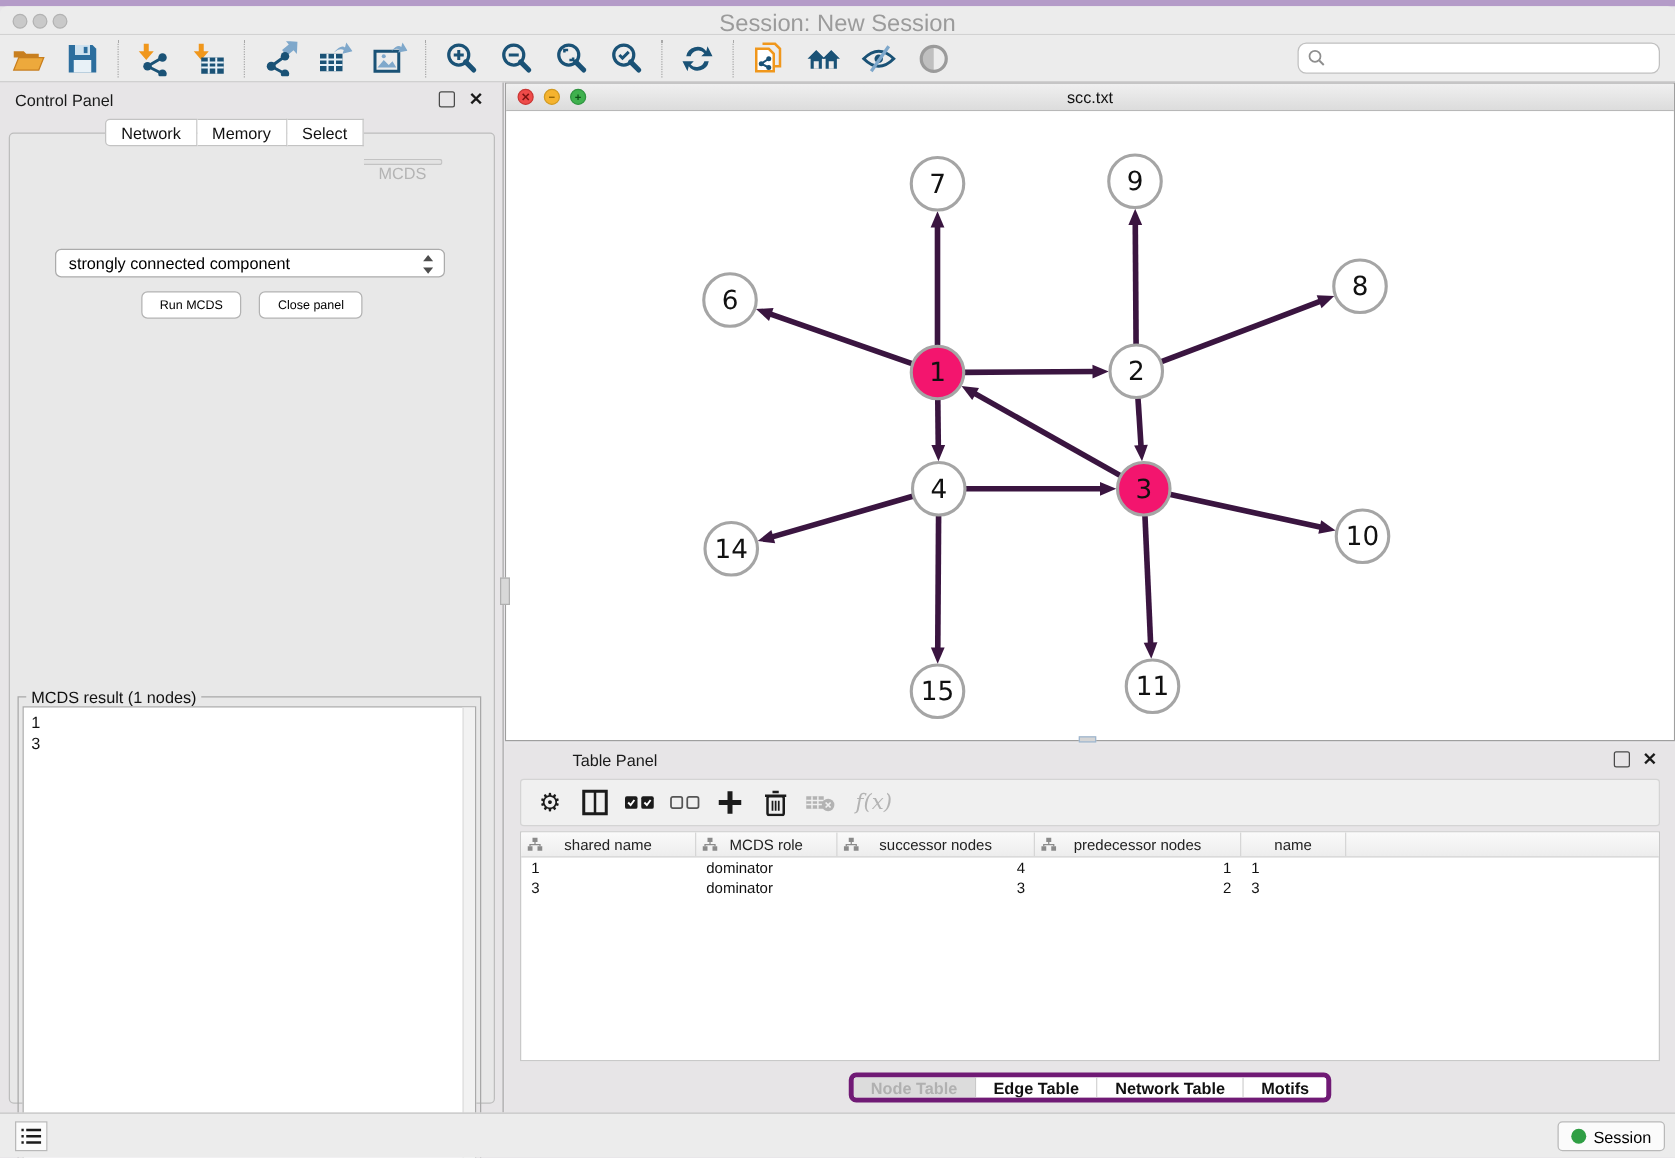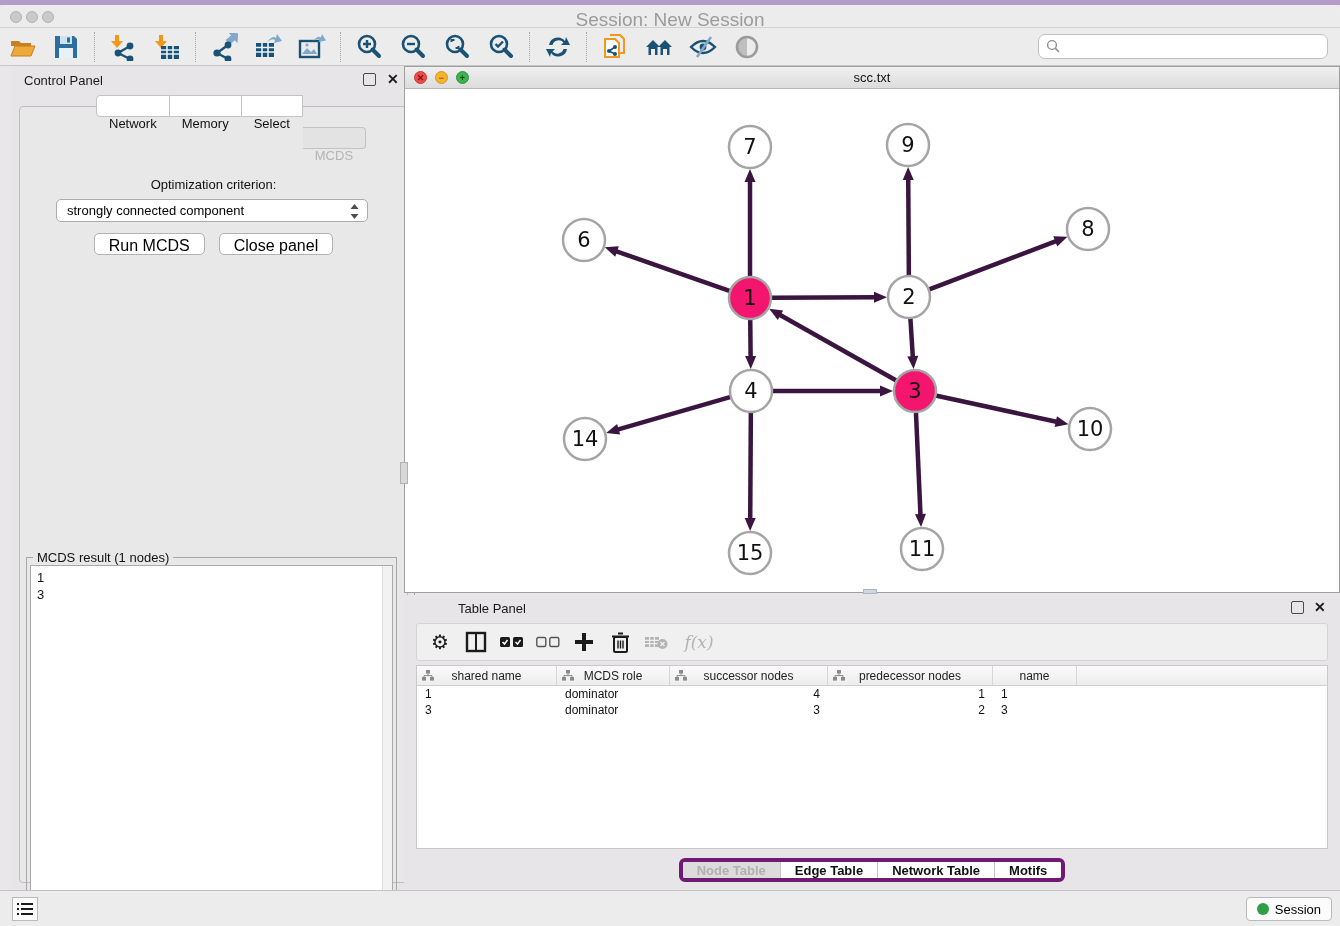--- a/index.html
+++ b/index.html
@@ -15,37 +15,37 @@
 
   
   .toolbar { position:absolute; left:0; top:28px; width:1340px; height:38px; background:#ececec; border-bottom:1px solid #c6c6c6; display:flex; align-items:center; }
   .tb-icon { width:30px; height:30px; margin:0 7px; display:flex; align-items:center; justify-content:center; cursor:pointer; }
   .tb-sep { width:1px; height:30px; margin:0 6px; border-left:1px dotted #a9a9a9; }
   .tb-spacer { flex:1; }
   .searchbox { position:relative; width:290px; height:25px; margin-right:12px; background:#fff; border:1px solid #c0c0c0; border-radius:7px; display:flex; align-items:center; padding-left:7px; }
   .searchbox input { border:none; outline:none; flex:1; height:20px; font-size:13px; background:transparent; margin-left:5px; }
 
   
-  .control-panel { position:absolute; left:12px; top:66px; width:403px; height:824px; background:#e7e5e7; border-right:1px solid #a9a9a9; }
+  .control-panel { position:absolute; left:0; top:66px; width:403px; height:824px; background:#e7e5e7; border-right:1px solid #a9a9a9; }
   .cp-header { position:relative; height:28px; }
   .cp-title { position:absolute; left:12px; top:7px; font-size:13px; color:#1a1a1a; }
   .panel-btn { position:absolute; top:7px; width:13px; height:13px; cursor:pointer; }
   .float-btn { border:1.5px solid #4a4a4a; border-radius:2px; background:transparent; }
   .close-x { font-size:14px; font-weight:bold; color:#1a1a1a; line-height:13px; }
   .cp-body { position:absolute; left:7px; top:40px; width:389px; height:777px; border:1px solid #bdbdbd; border-radius:4px; background:#e8e8e8; }
   .cp-tabs { position:absolute; left:76px; top:-12px; height:22px; display:flex; z-index:3; }
-  .cp-tab { background:#fff; border:1px solid #c3c3c3; border-left:none; font-size:13px; padding:20px 12px 0 12px; cursor:pointer; color:#111; }
+  .cp-tab { background:#fff; border:1px solid #c3c3c3; border-left:none; font-size:13px; padding:3px 12px 0 12px; cursor:pointer; color:#111; }
   .cp-tab:first-child { border-left:1px solid #c3c3c3; border-radius:4px 0 0 4px; }
   .cp-tab:last-child { border-radius:0 4px 4px 0;margin-top:32px; }
   .cp-tab.active { background:#e3e3e3; color:#b4b4b4; }
   .opt-label { position:absolute; left:0; top:70px; width:100%; text-align:center; font-size:13px; color:#111; }
   .opt-select { position:absolute; left:36px; top:92px; width:312px; height:23px; background:#fff; border:1px solid #ababab; border-radius:5px; font-size:13px; display:flex; align-items:center; padding-left:10px; cursor:pointer; }
   .opt-chevrons { position:absolute; right:7px; top:3px; }
   .cp-buttons { position:absolute; left:0; top:126px; width:100%; display:flex; justify-content:center; gap:14px; }
-  .mac-btn { background:#fff; border:1px solid #b3b3b3; border-radius:5px; font-size:16px; padding:3px 14px; height:22px; cursor:pointer; font-family:"Liberation Sans",sans-serif; }
+  .mac-btn { background:#fff; border:1px solid #b3b3b3; border-radius:5px; font-size:10px; padding:3px 14px; height:22px; cursor:pointer; font-family:"Liberation Sans",sans-serif; }
   .result-group { position:absolute; left:6px; top:450px; width:371px; height:377px; border:1px solid #a8a8a8; }
   .result-legend { position:absolute; left:6px; top:-8px; background:#e8e8e8; padding:0 4px; font-size:13px; color:#111; }
   .result-area { position:absolute; left:3px; top:7px; width:363px; height:365px; background:#fff; border:1px solid #aaa; font-size:13px; color:#111; padding:3px 0 0 6px; line-height:17px; }
   .result-scrollbar { position:absolute; right:0; top:0; width:10px; height:100%; background:#f2f2f2; border-left:1px solid #ddd; }
 
   
   .net-window { position:absolute; left:404px; top:66px; width:936px; height:527px; background:#fff; border:1px solid #9f9f9f; }
   .net-titlebar { position:relative; height:22px; background:linear-gradient(#f0f0f0,#dcdcdc); border-bottom:1px solid #b8b8b8; }
   .net-title { position:absolute; width:100%; text-align:center; top:3px; font-size:13px; color:#111; }
   .tl { position:absolute; top:4px; width:13px; height:13px; border-radius:50%; font-size:9px; font-weight:bold; text-align:center; line-height:13px; cursor:pointer; }
@@ -249,21 +249,20 @@
       <span class="panel-btn float-btn" style="right:38px"></span>
       <span class="panel-btn close-x" style="right:14px">✕</span>
     </div>
     <div class="cp-body">
       <div class="cp-tabs">
         <span class="cp-tab">Network</span>
         <span class="cp-tab">Memory</span>
         <span class="cp-tab">Select</span>
         <span class="cp-tab active">MCDS</span>
       </div>
-      <div class="opt-label">Optimization criterion:</div>
       <div class="opt-select">
         <span>strongly connected component</span>
         <span class="opt-chevrons">
           <svg width="11" height="17" viewBox="0 0 11 17">
               <path d="M5.5 1 L9.5 6 H1.5z" fill="#4d4d4d"></path>
               <path d="M5.5 16 L1.5 11 H9.5z" fill="#4d4d4d"></path>
             </svg>
         </span>
       </div>
       <div class="cp-buttons">

